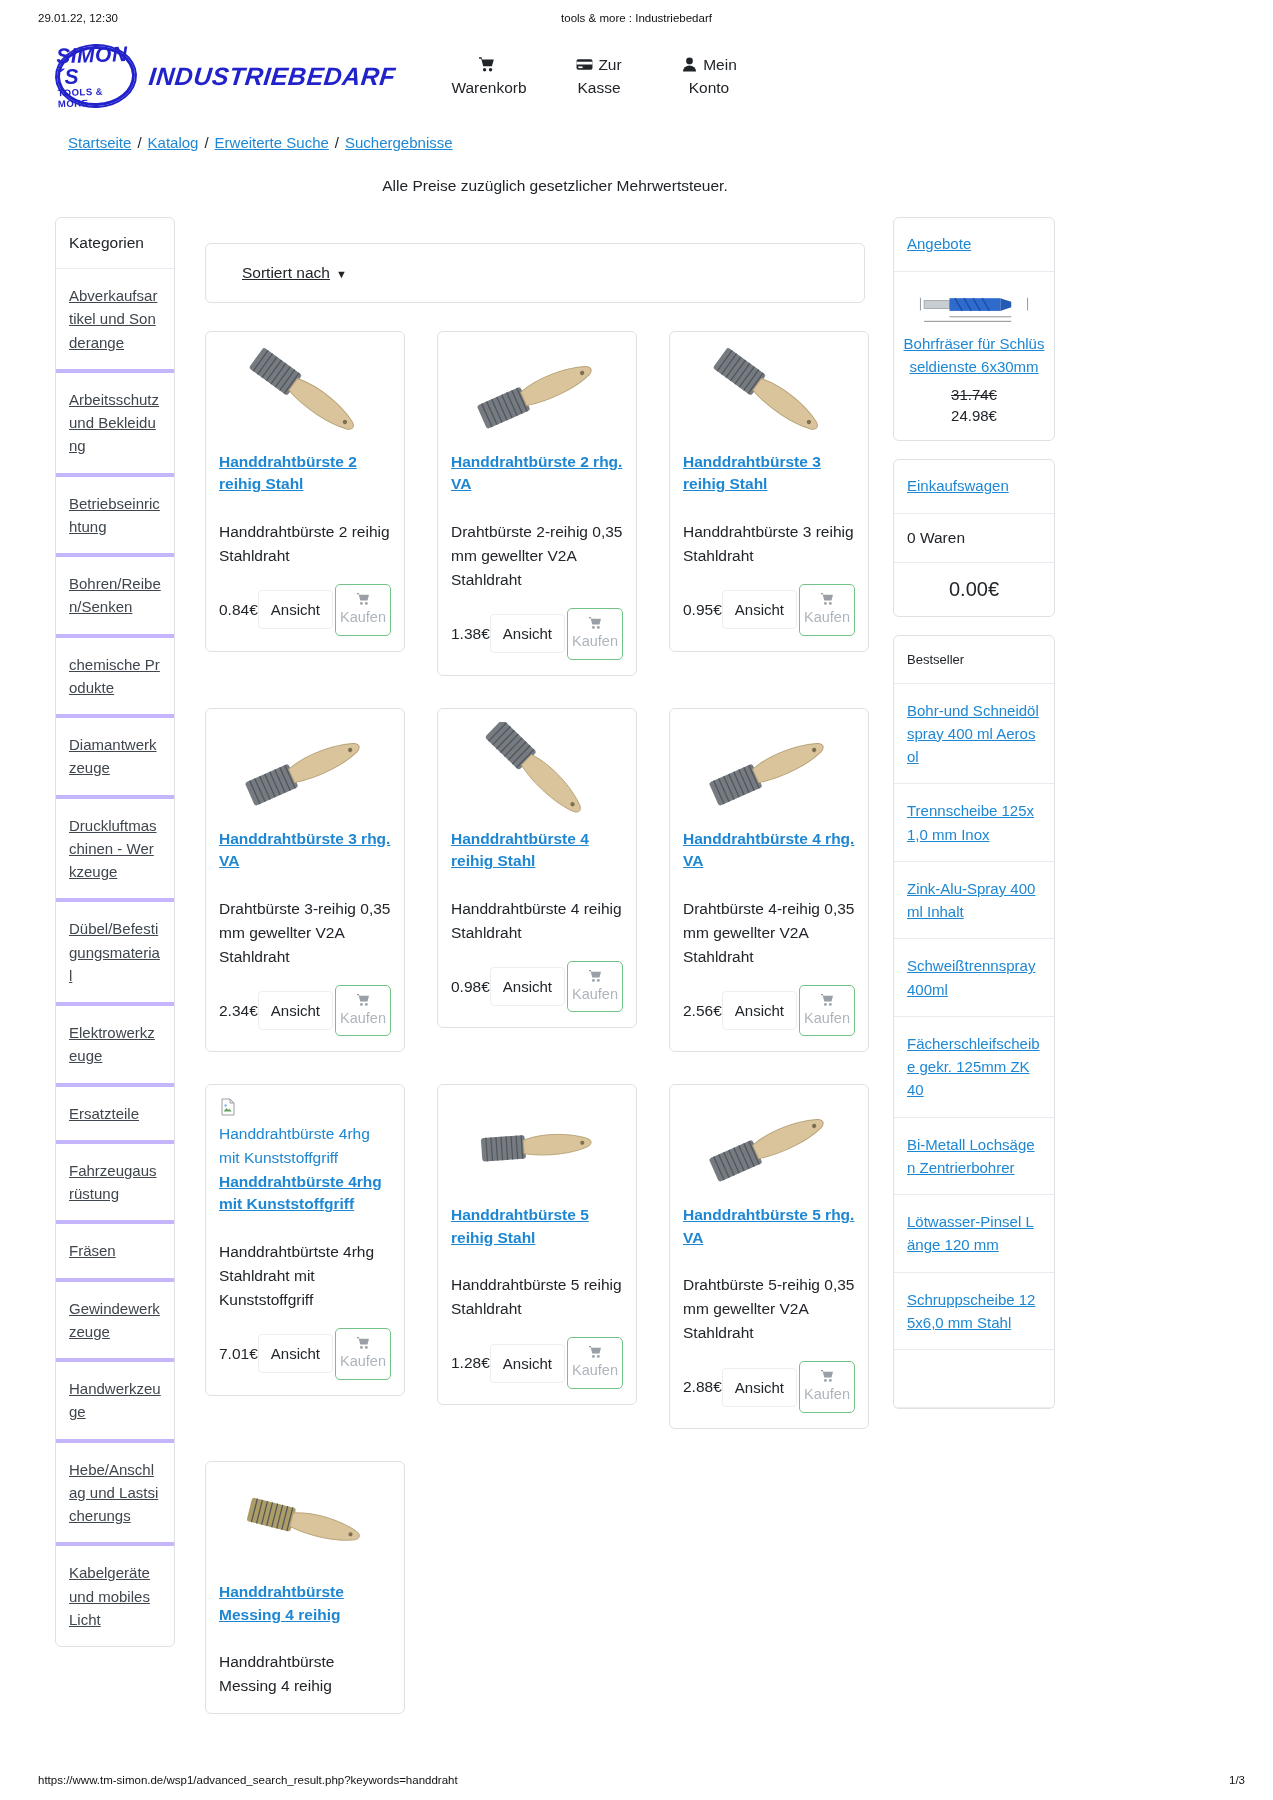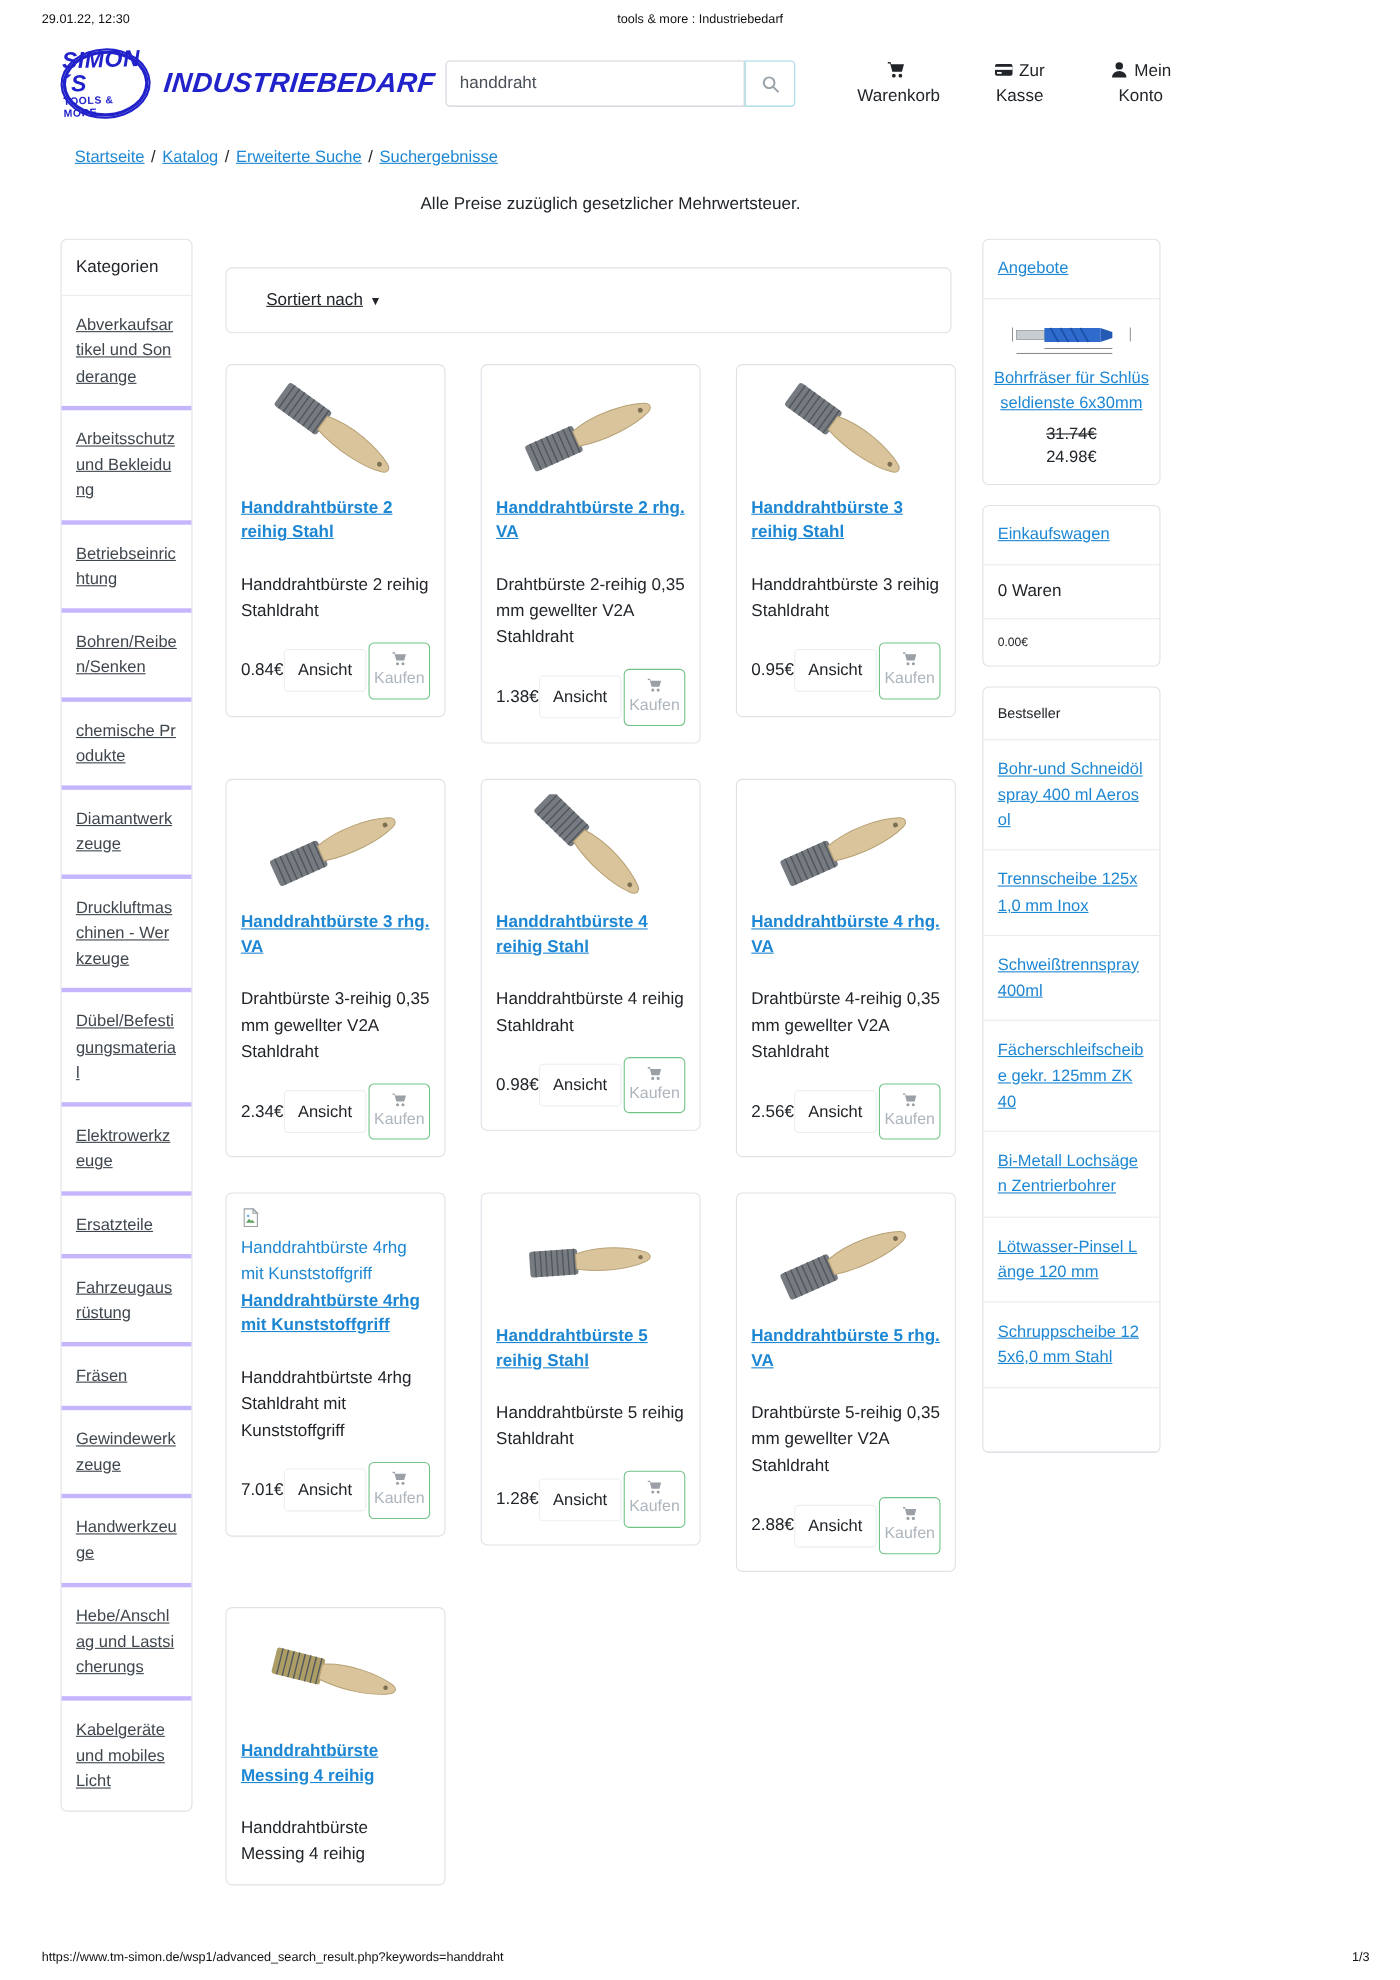--- a/index.html
+++ b/index.html
@@ -77,21 +77,21 @@
   
   .rcard { margin-bottom:18px; }
   .rhead a { color:#1e87d3; font-size:15px; text-decoration:underline; word-break:break-all; line-height:1.5; cursor:pointer; }
   .rhead { padding:15px 13px; border-bottom:1px solid #e9ecef; }
   .offer-body { padding:14px 8px 16px; text-align:center; }
   .offer-img { width:118px; margin:0 auto 8px; display:block; }
   .offer-link { color:#1e87d3; font-size:15px; text-decoration:underline; word-break:break-all; line-height:1.55; cursor:pointer; }
   .price-old { margin-top:8px; font-size:15px; color:#212529; text-decoration:line-through; }
   .price-new { margin-top:4px; font-size:15px; color:#212529; }
   .cart-items { padding:15px 13px; border-bottom:1px solid #e9ecef; font-size:15.5px; }
-  .cart-total { padding:15px 13px; font-size:11px; text-align:left; }
+  .cart-total { padding:15px 13px; font-size:20px; text-align:center; }
   .bs-head { padding:16px 13px; border-bottom:1px solid #e9ecef; font-size:13px; color:#212529; }
   .bs-item { padding:15px 13px; border-bottom:1px solid #e9ecef; }
   .bs-item a { color:#1e87d3; font-size:15px; line-height:1.55; text-decoration:underline; word-break:break-all; cursor:pointer; }
   .bs-item.empty { height:58px; }
   .hidden-defs { position:absolute; width:0; height:0; overflow:hidden; }
 </style>
 </head>
 <body>
 
 <svg class="hidden-defs" xmlns="http://www.w3.org/2000/svg">
@@ -158,28 +158,20 @@
     <span class="print-doc">tools &amp; more : Industriebedarf</span>
   </div>
 
   <div class="header">
     <div class="logo-wrap">
       <div class="logo-oval">
         <span class="logo-name">SIMON´S</span>
         <span class="logo-sub">TOOLS &amp; MORE</span>
       </div>
       <span class="logo-brand">INDUSTRIEBEDARF</span>
-    </div>
-    <div class="searchbar">
-      <input class="search-input" type="text" value="handdraht" style="">
-      <button class="search-btn">
-        <svg width="17" height="17">
-            <use href="#icon-search"></use>
-          </svg>
-      </button>
     </div>
     <div class="hnav">
       <div class="hnav-item">
         <svg width="17" height="17">
             <use href="#icon-cart"></use>
           </svg><span>Warenkorb</span>
       </div>
       <div class="hnav-item">
         <svg width="17" height="17">
             <use href="#icon-card"></use>
@@ -415,20 +407,21 @@
       <div class="card rcard">
         <div class="rhead"><a>Einkaufswagen</a></div>
         <div class="cart-items">0 Waren</div>
         <div class="cart-total">0.00€</div>
       </div>
 
       <div class="card rcard">
         <div class="bs-head">Bestseller</div>
         <div class="bs-item"><a>Bohr-und Schneidölspray 400 ml Aerosol</a></div>
         <div class="bs-item"><a>Trennscheibe 125x1,0 mm Inox</a></div>
+        <div class="bs-item"><a>Zink-Alu-Spray 400 ml Inhalt</a></div>
         <div class="bs-item"><a>Schweißtrennspray 400ml</a></div>
         <div class="bs-item"><a>Fächerschleifscheibe gekr. 125mm ZK 40</a></div>
         <div class="bs-item"><a>Bi-Metall Lochsägen Zentrierbohrer</a></div>
         <div class="bs-item"><a>Lötwasser-Pinsel Länge 120 mm</a></div>
         <div class="bs-item"><a>Schruppscheibe 125x6,0 mm Stahl</a></div>
         <div class="bs-item empty"></div>
       </div>
 
     </div>
   </div>

